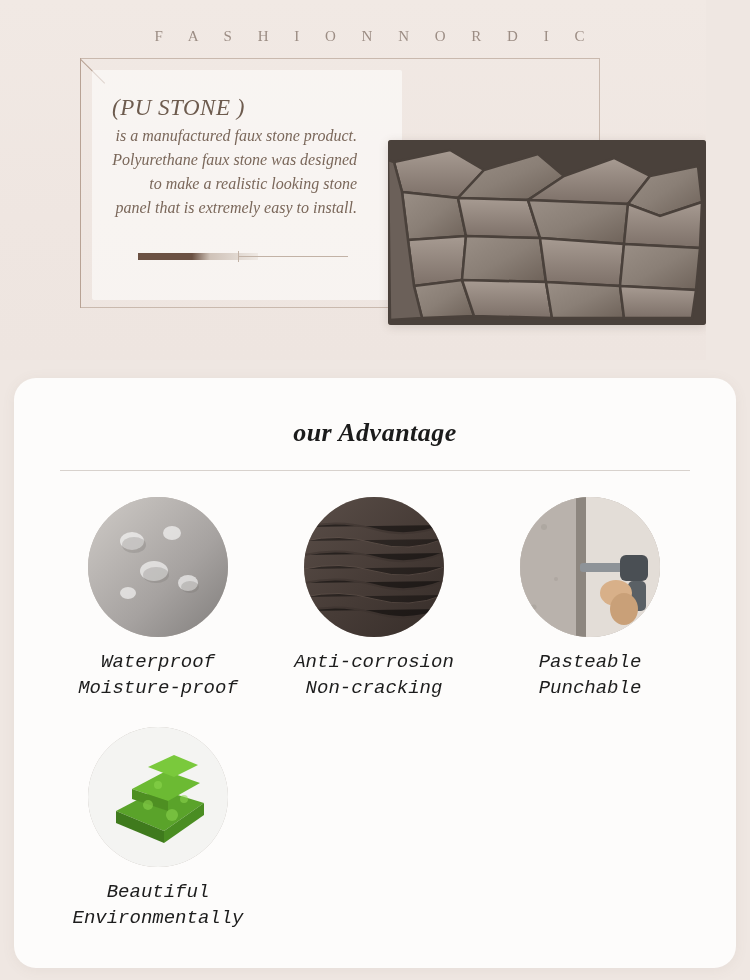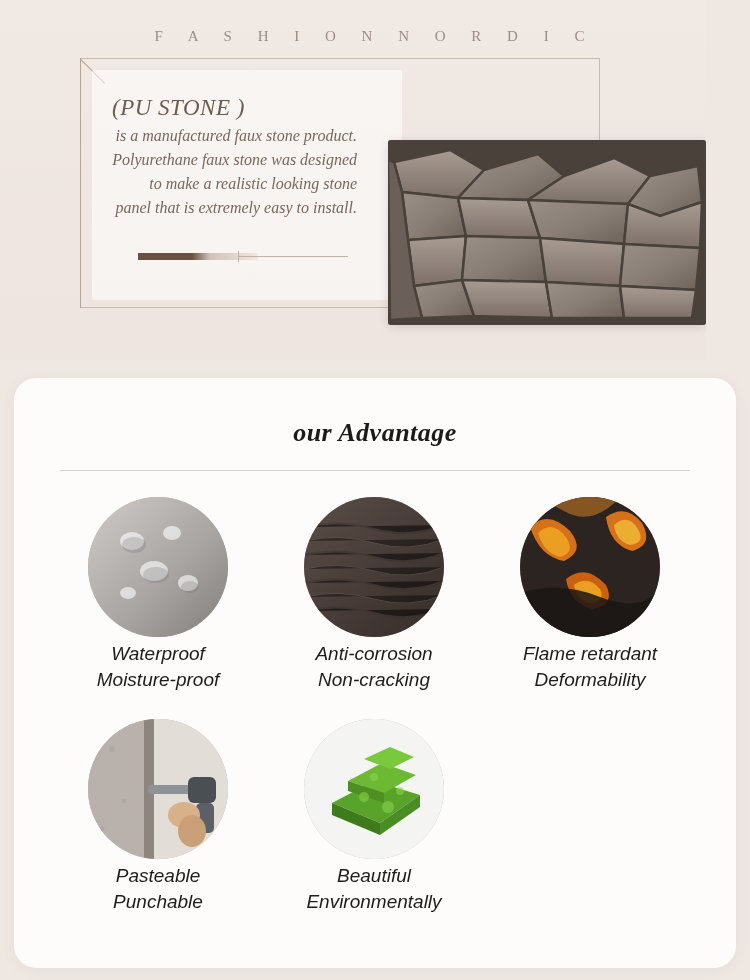--- a/index.html
+++ b/index.html
@@ -197,22 +197,22 @@
     width: 140px;
     height: 140px;
     border-radius: 50%;
     margin: 0 auto;
     overflow: hidden;
     position: relative;
     background: #bdb6b0;
   }
   .adv-circle svg { display: block; }
   .adv-label {
-    margin-top: 4px;
-    font-family: Liberation Sans, sans-serif;
+    margin-top: 12px;
+    font-family: Liberation Mono, monospace;
     font-size: 19px;
     font-style: italic;
     color: #1d1d1d;
     line-height: 26px;
     white-space: pre-line;
   }
 </style>
 </head>
 <body>
 
@@ -327,41 +327,20 @@
             <path d="M0 44 Q35 36 70 46 T140 42"></path>
             <path d="M0 72 Q35 64 70 74 T140 70"></path>
             <path d="M0 100 Q35 92 70 102 T140 98"></path>
           </g>
         </svg>
       </div>
       <div class="adv-label">Anti-corrosion
 Non-cracking</div>
     </div>
 
-    <div class="adv-item">
-      <div class="adv-circle">
-        <svg width="140" height="140" viewBox="0 0 140 140" xmlns="http://www.w3.org/2000/svg">
-          <rect width="140" height="140" fill="#2b2421"></rect>
-          <g opacity="0.95">
-            <path d="M0 10 Q20 0 44 14 T92 8 T140 18 L140 0 L0 0 Z" fill="#8a5a22"></path>
-            <path d="M10 30 Q28 12 50 34 Q66 54 44 64 Q20 60 10 30 Z" fill="#e0761a"></path>
-            <path d="M18 36 Q32 22 46 40 Q56 56 40 60 Q24 56 18 36 Z" fill="#f5a623"></path>
-            <path d="M86 20 Q106 6 122 26 Q134 48 112 54 Q90 48 86 20 Z" fill="#e0761a"></path>
-            <path d="M94 28 Q108 16 118 32 Q126 46 110 48 Q96 44 94 28 Z" fill="#f7b733"></path>
-            <path d="M46 82 Q66 66 86 88 Q96 108 72 112 Q50 106 46 82 Z" fill="#d4660f"></path>
-            <path d="M54 88 Q68 78 80 92 Q86 104 70 106 Q56 102 54 88 Z" fill="#f5a623"></path>
-          </g>
-          <g fill="#1b1613" opacity="0.85">
-            <path d="M0 96 Q40 84 80 100 T140 92 L140 140 L0 140 Z"></path>
-          </g>
-        </svg>
-      </div>
-      <div class="adv-label">Flame retardant
-Deformability</div>
-    </div>
 
     <div class="adv-item">
       <div class="adv-circle">
         <svg width="140" height="140" viewBox="0 0 140 140" xmlns="http://www.w3.org/2000/svg">
           <rect width="140" height="140" fill="#cfc8c2"></rect>
           <rect x="0" y="0" width="56" height="140" fill="#b9b2ac"></rect>
           <rect x="56" y="0" width="10" height="140" fill="#8d867f"></rect>
           <rect x="66" y="0" width="74" height="140" fill="#e3ddd7"></rect>
           <g>
             <rect x="60" y="66" width="46" height="9" rx="3" fill="#8e9398"></rect>

